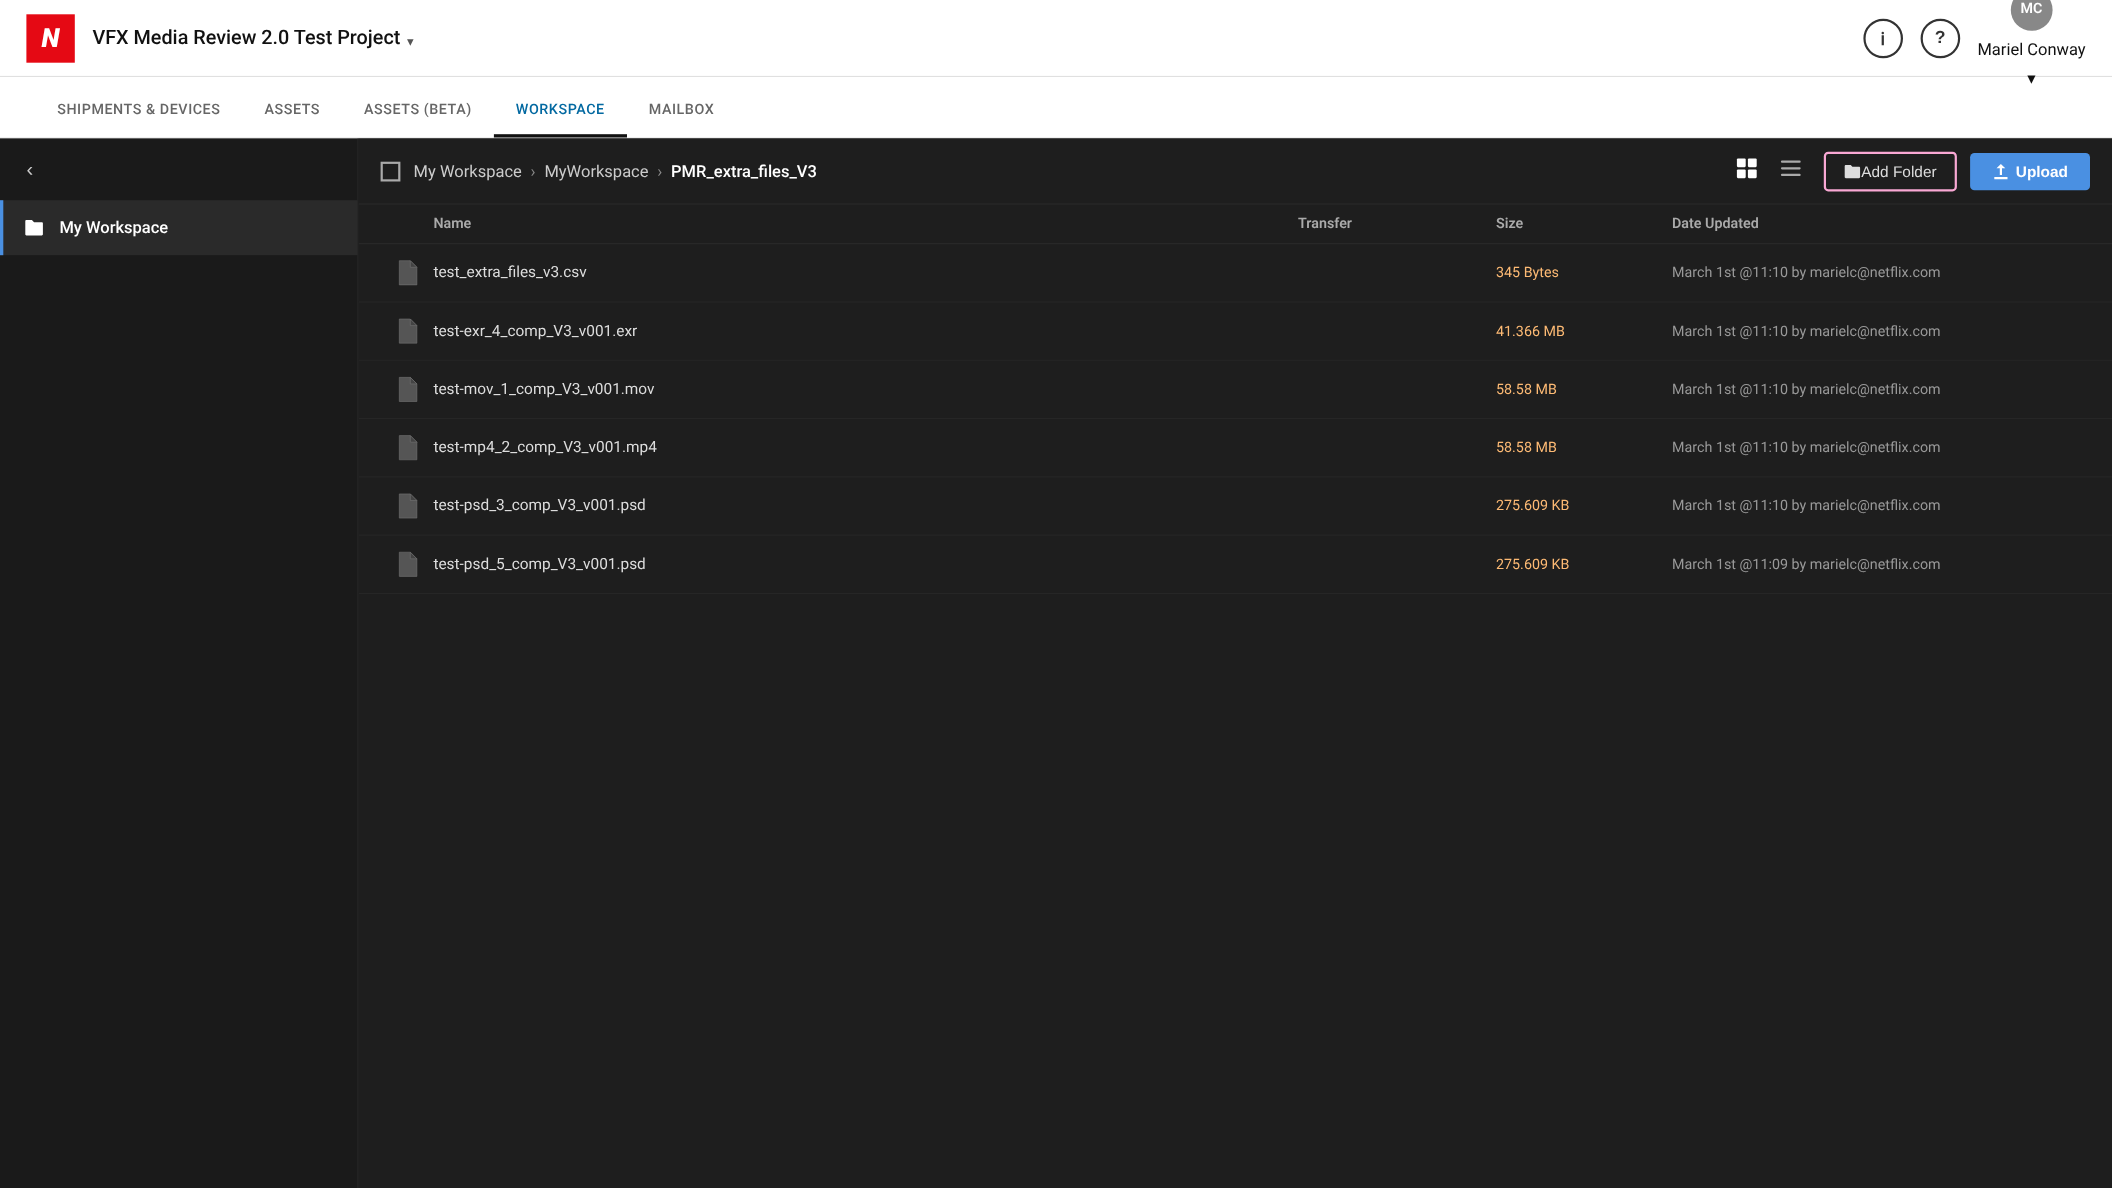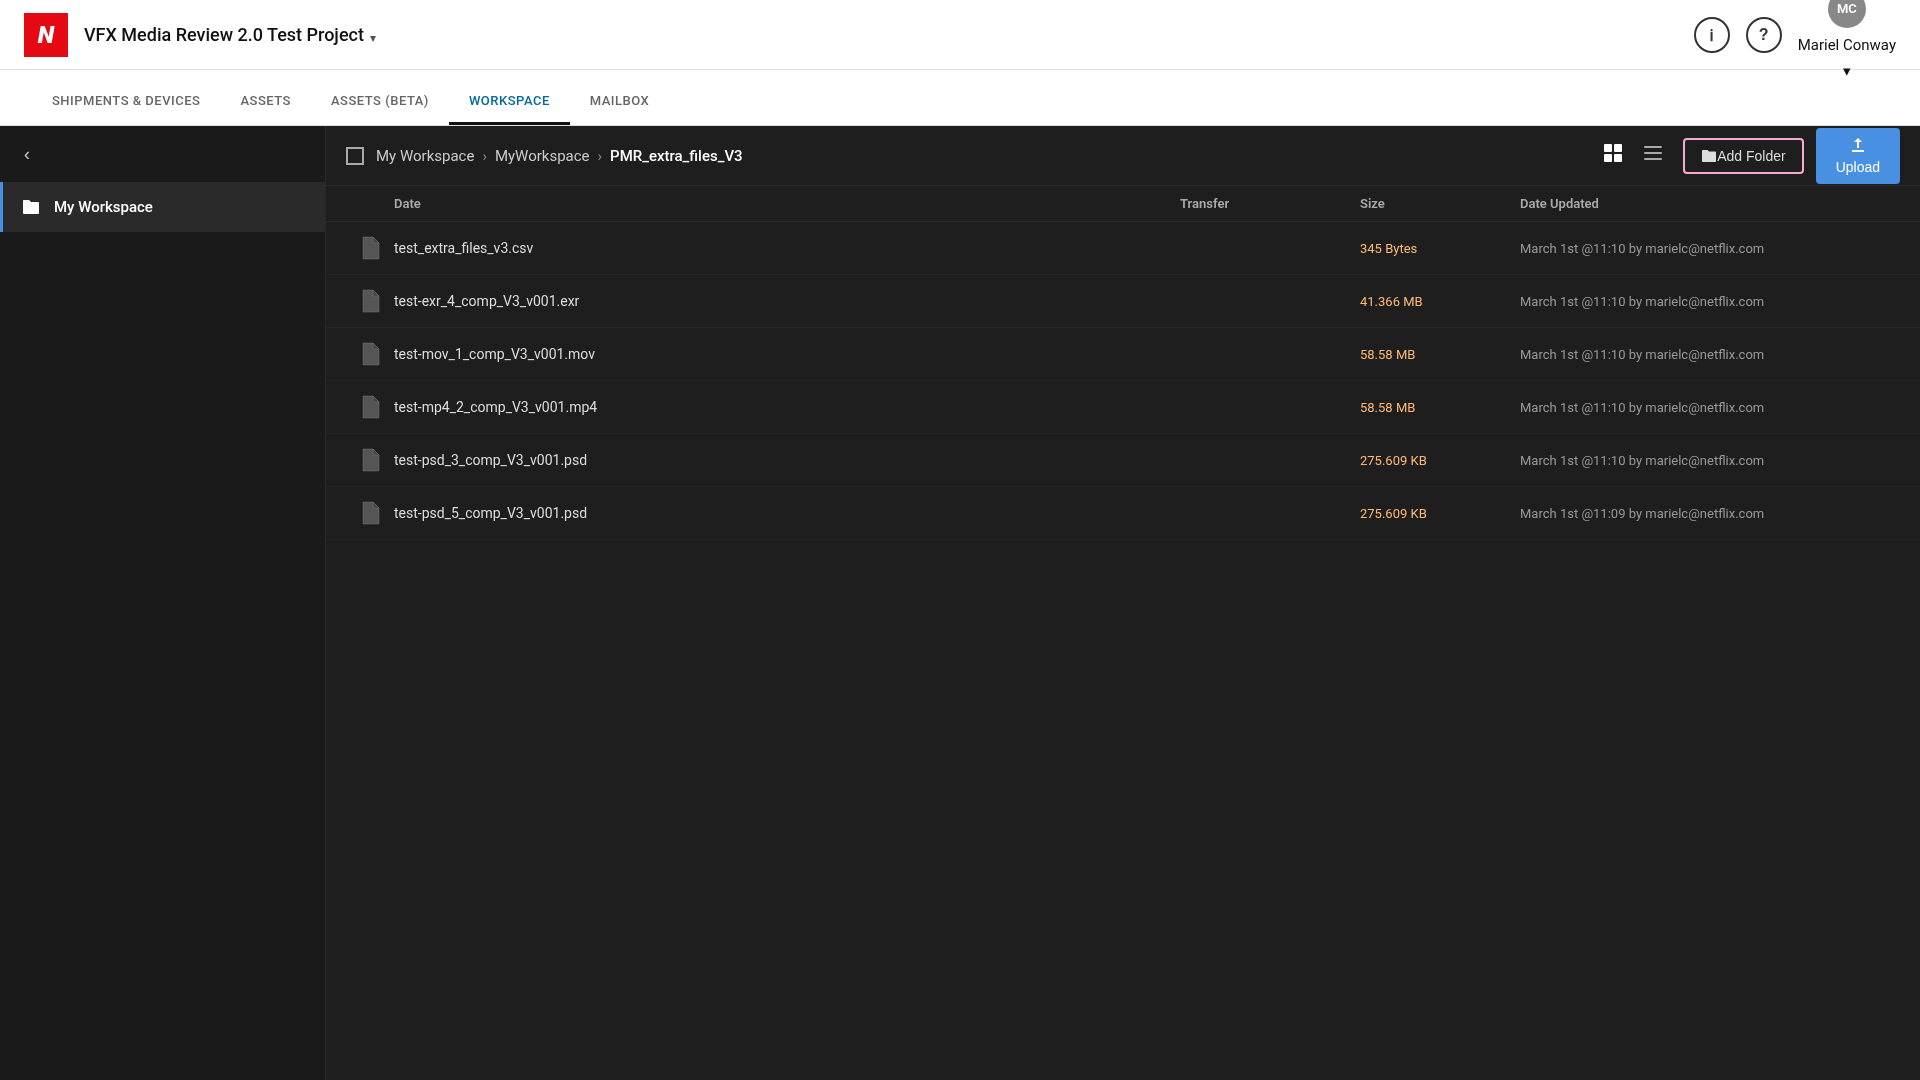--- a/index.html
+++ b/index.html
@@ -228,22 +228,21 @@
       display: flex;
       align-items: center;
       gap: 6px;
       background: #4a90e2;
       border: none;
       color: #fff;
       padding: 9px 20px;
       border-radius: 4px;
       cursor: pointer;
       font-size: 14px;
-      font-weight: 400;
-      flex-direction: column;
+      font-weight: 700;
     }
 
     
     .file-list {
       flex: 1;
       overflow-y: auto;
     }
     .file-list-header {
       display: grid;
       grid-template-columns: 48px 1fr 180px 160px 380px;
@@ -369,21 +368,21 @@
           <path d="M8 1L4 5H7V11H9V5H12L8 1Z"></path>
           <path d="M2 13H14V15H2V13Z"></path>
         </svg>
         <span>Upload</span>
       </button>
     </div>
 
     <div class="file-list">
       <div class="file-list-header">
         <div></div>
-        <div>Date</div>
+        <div>Name</div>
         <div>Transfer</div>
         <div>Size</div>
         <div>Date Updated</div>
       </div>
 
       <div id="file-rows-container">
           <div class="file-row">
     <div class="file-icon-cell">
       <svg width="20" height="24" viewBox="0 0 20 24" fill="none">
         <path d="M3 1H13L19 7V23H3V1Z" fill="#555" stroke="#777" stroke-width="0.5"></path>

